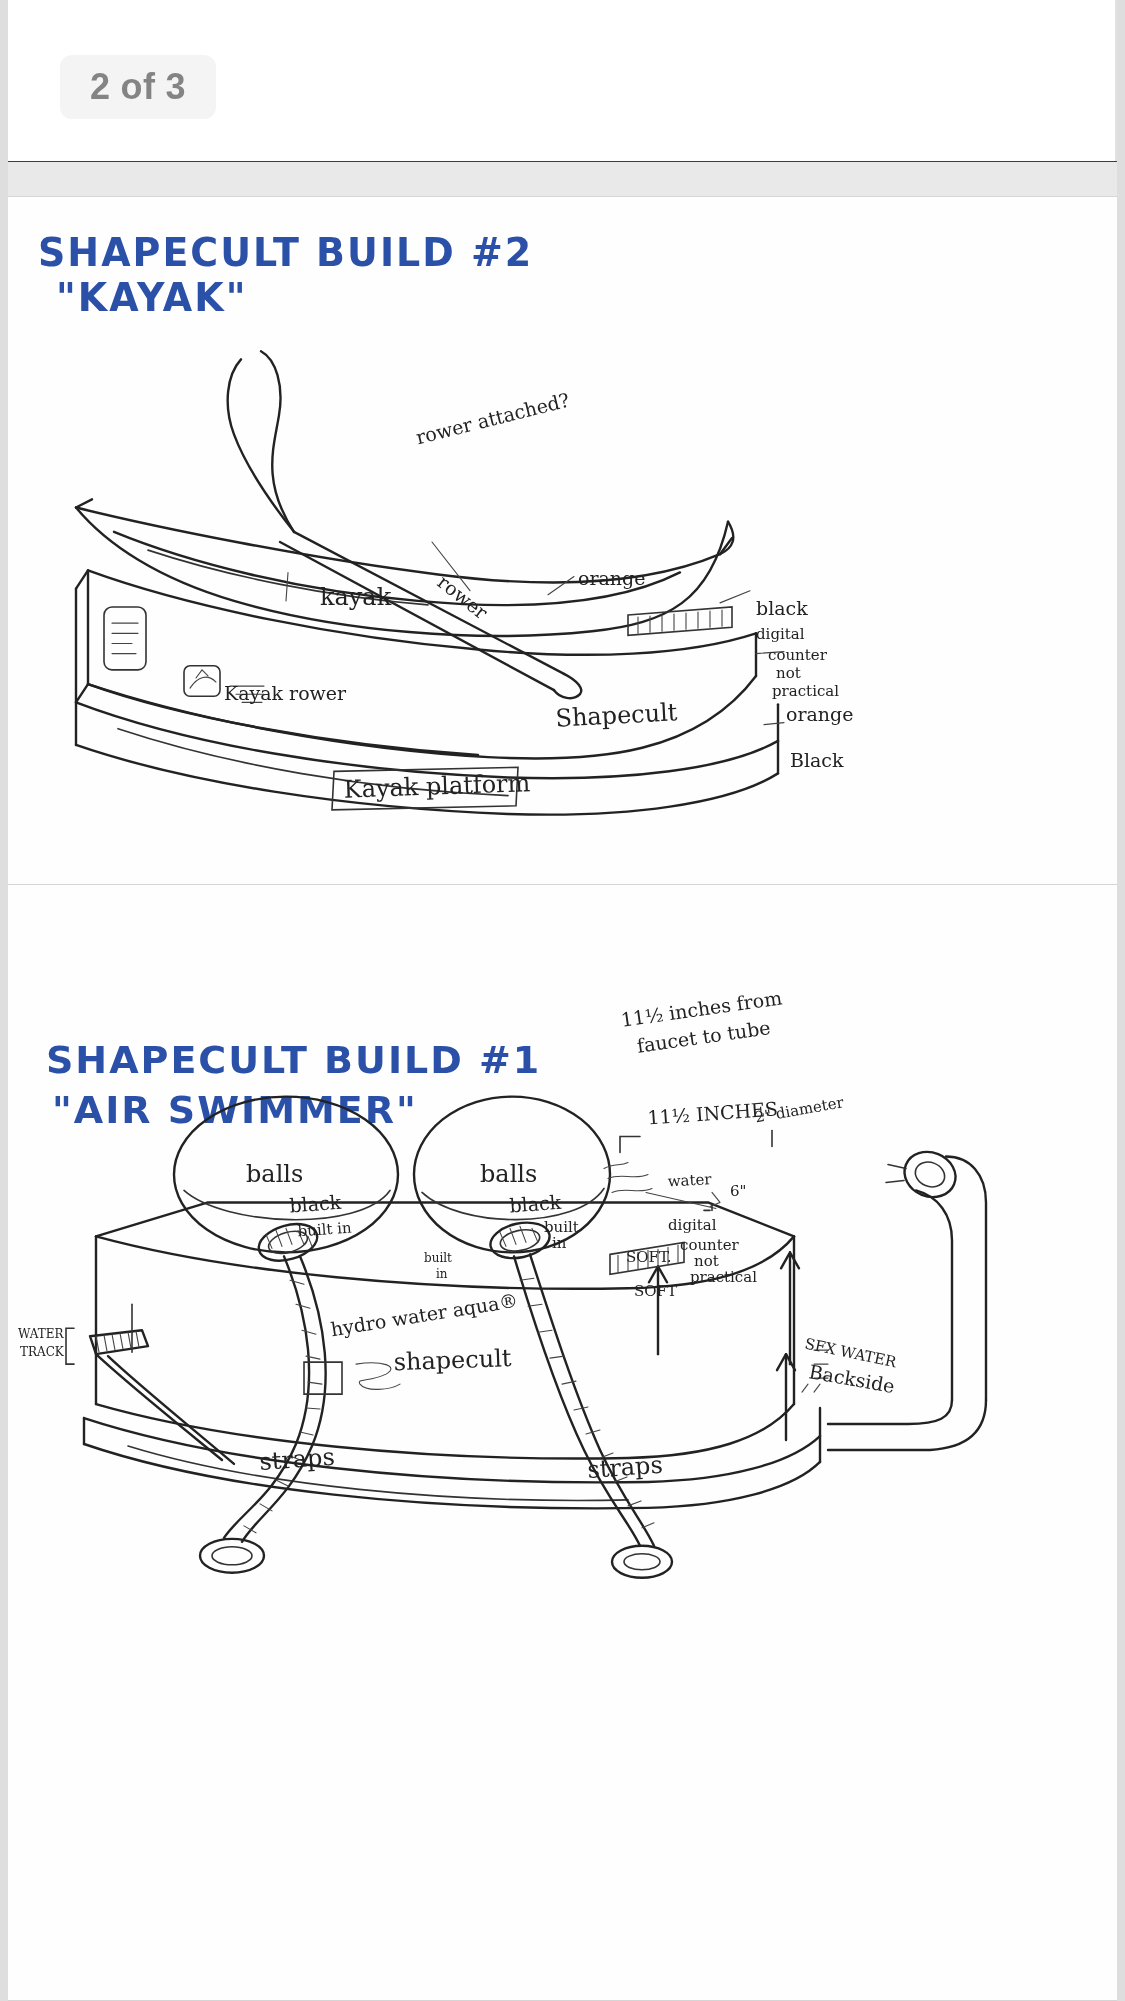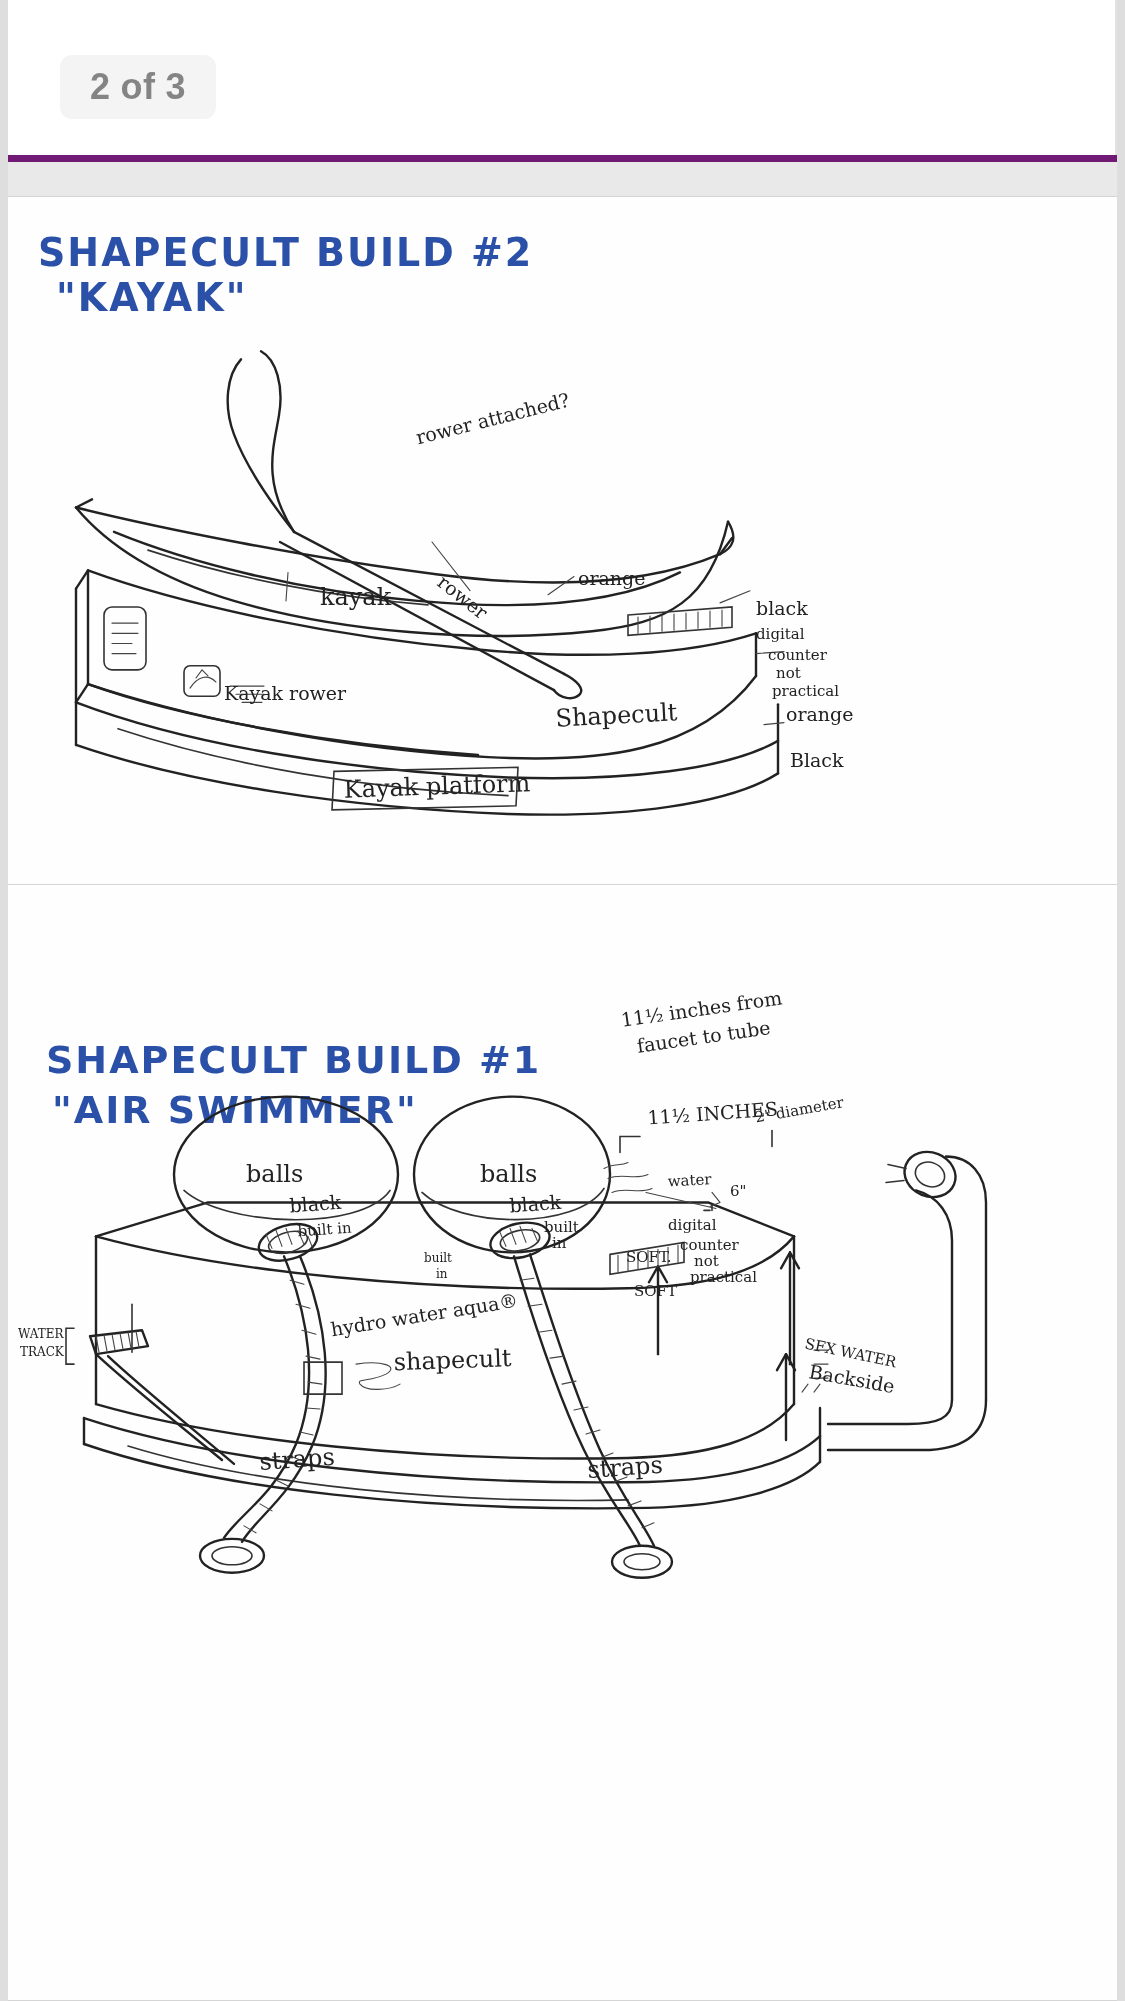--- a/index.html
+++ b/index.html
@@ -25,21 +25,21 @@
   .gutter.left { left: 0; }
   .gutter.right { right: 0; }
 
   
   .pagebar {
     position: absolute;
     left: 8px; top: 0;
     width: 1109px;
     height: 162px;
     background: #ffffff;
-    border-bottom: 7px solid #701a75;
+    border-bottom: 1px solid #701a75;
   }
   .page-pill {
     position: absolute;
     left: 52px; top: 55px;
     padding: 14px 30px;
     background: #f4f4f4;
     border-radius: 12px;
     color: #848484;
     font-size: 36px;
     font-weight: bold;

